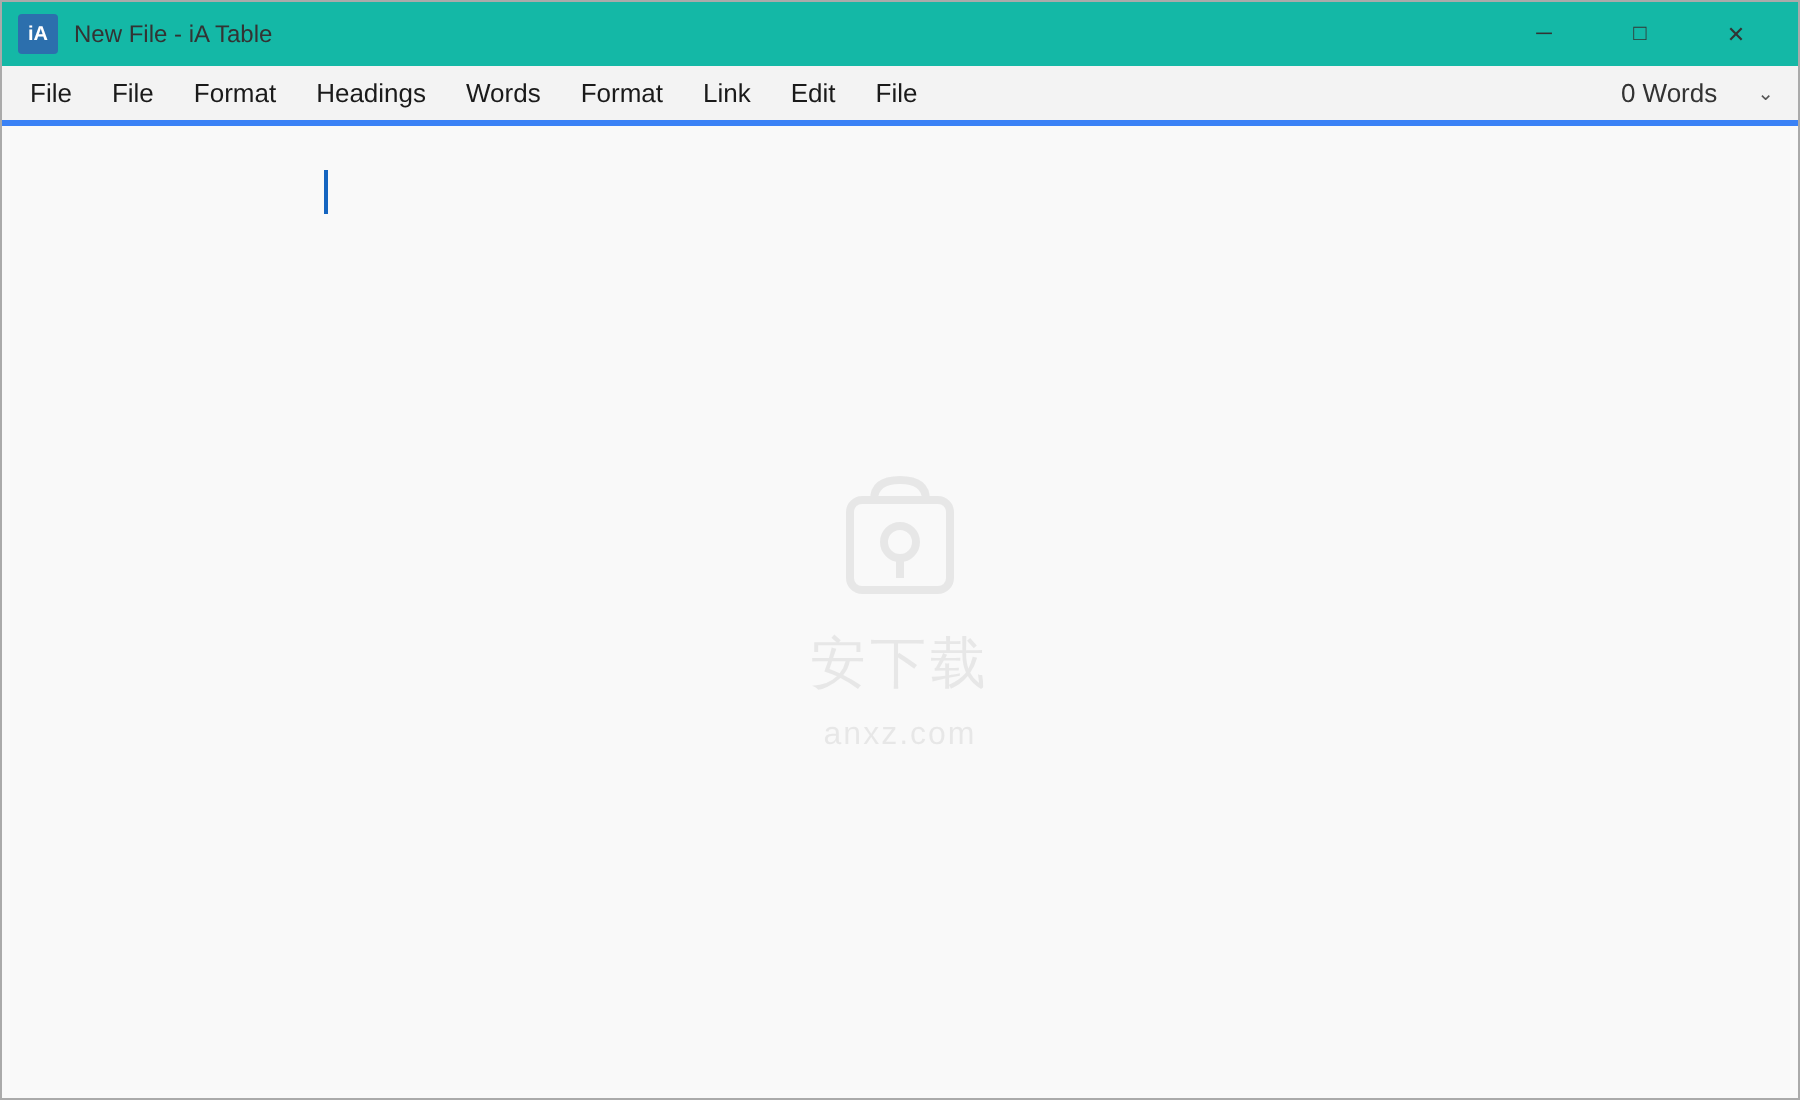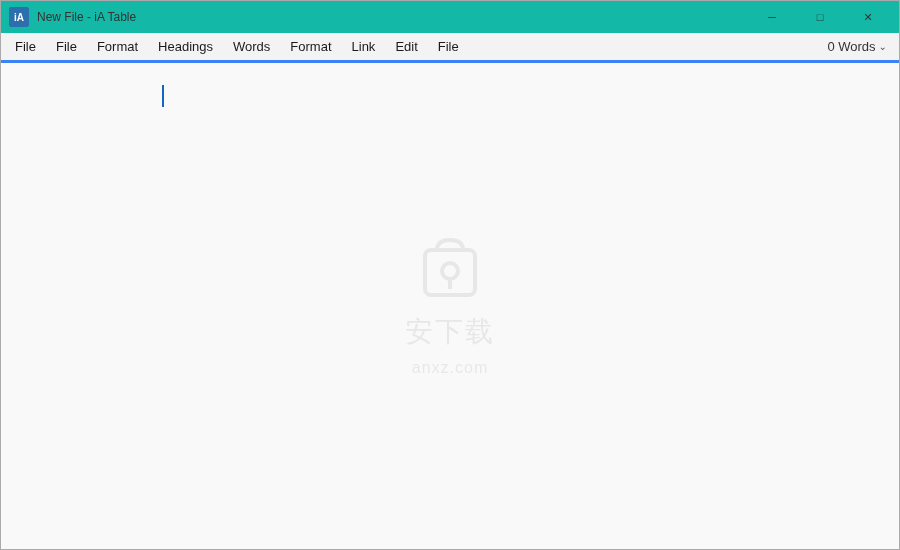--- a/index.html
+++ b/index.html
@@ -108,21 +108,21 @@
       gap: 4px;
       padding-right: 8px;
     }
 
     .word-count {
       font-size: 13px;
       color: #333;
       cursor: pointer;
       display: flex;
       align-items: center;
-      gap: 3px;
+      gap: 20px;
     }
 
     .chevron-down {
       font-size: 10px;
       color: #555;
     }
 
     
     .editor-area {
       flex: 1;

